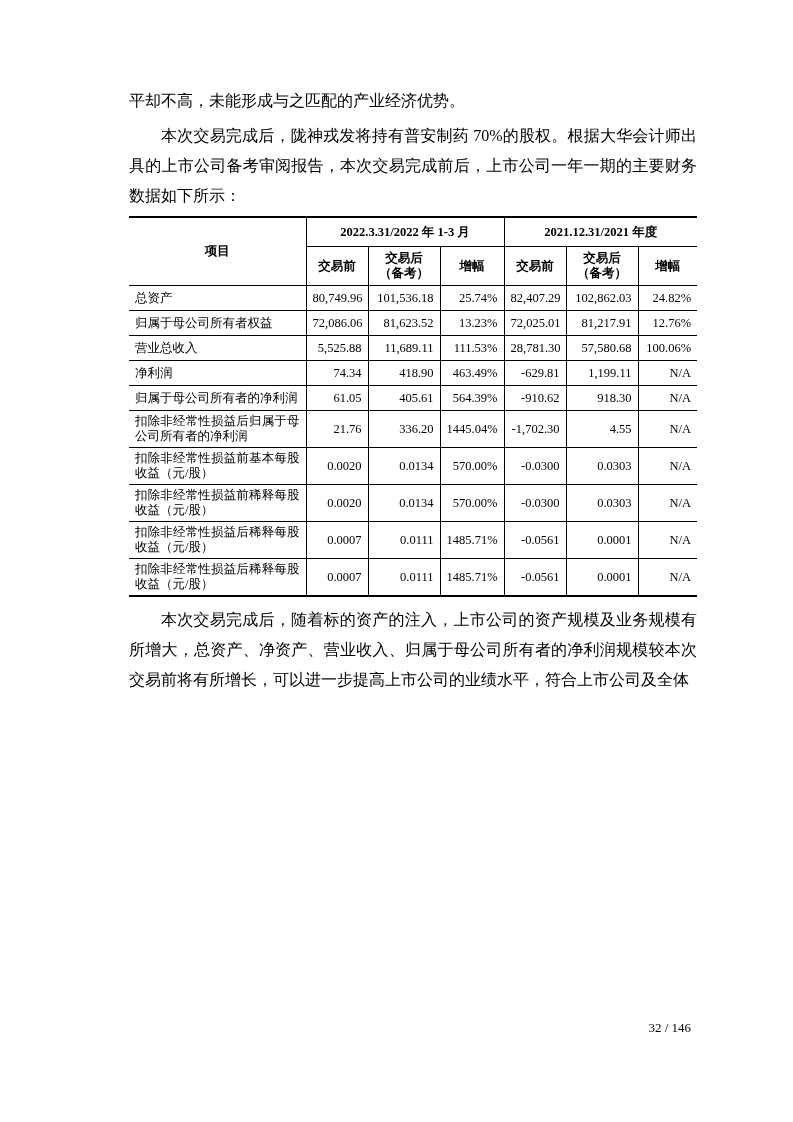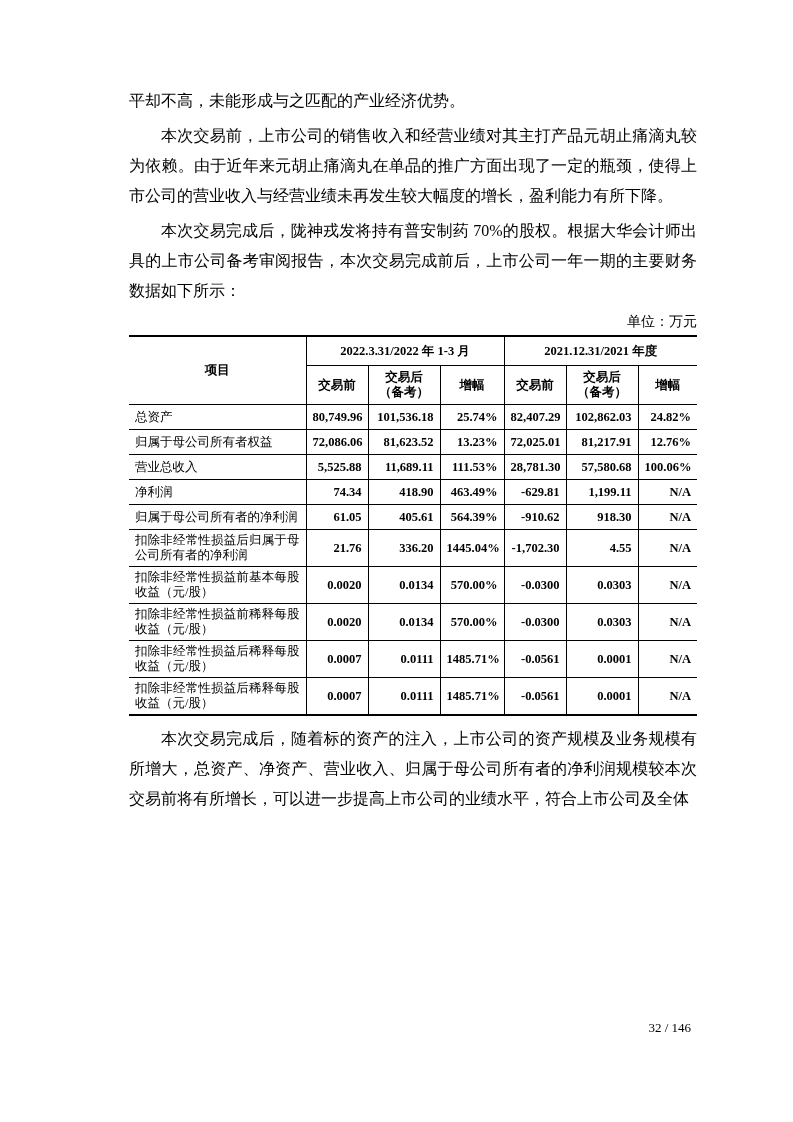--- a/index.html
+++ b/index.html
@@ -62,45 +62,42 @@
   td.label {
     text-align: justify;
     text-align-last: left;
     padding-left: 5px;
     padding-right: 4px;
   }
   td.num {
     text-align: right;
     padding-right: 7px;
     font-family: "Liberation Serif", "DejaVu Serif", serif;
-    font-weight: bold;
   }
   tbody td { height: 18px; }
   .footer {
     position: absolute;
     top: 1020px;
     right: 118px;
     font-size: 13px;
     font-weight: normal;
   }
 </style>
 </head>
 <body>
 
 <div class="page">
 
   <p class="para">平却不高，未能形成与之匹配的产业经济优势。</p>
 
 
 
-  <p class="para indent">本次交易前，上市公司的销售收入和经营业绩对其主打产品元胡止痛滴丸较为依赖。由于近年来元胡止痛滴丸在单品的推广方面出现了一定的瓶颈，使得上市公司的营业收入与经营业绩未再发生较大幅度的增长，盈利能力有所下降。</p>
 
   <p class="para indent">本次交易完成后，陇神戎发将持有普安制药 70%的股权。根据大华会计师出具的上市公司备考审阅报告，本次交易完成前后，上市公司一年一期的主要财务数据如下所示：</p>
 
-  <div class="unit-line">单位：万元</div>
 
   <table class="fin">
     <colgroup>
       <col style="width:177px">
         <col style="width:62px">
         <col style="width:72px">
         <col style="width:64px">
       <col style="width:62px">
         <col style="width:72px">
         <col style="width:59px">

